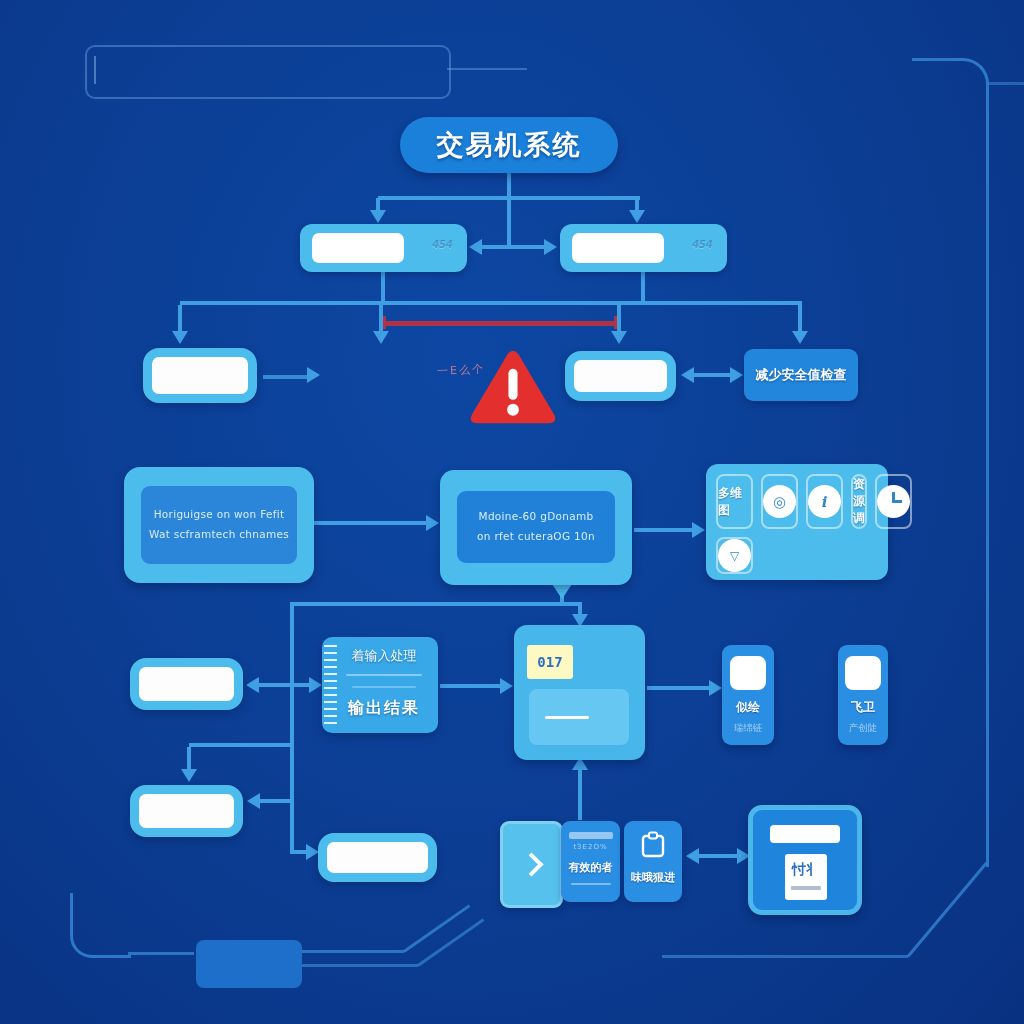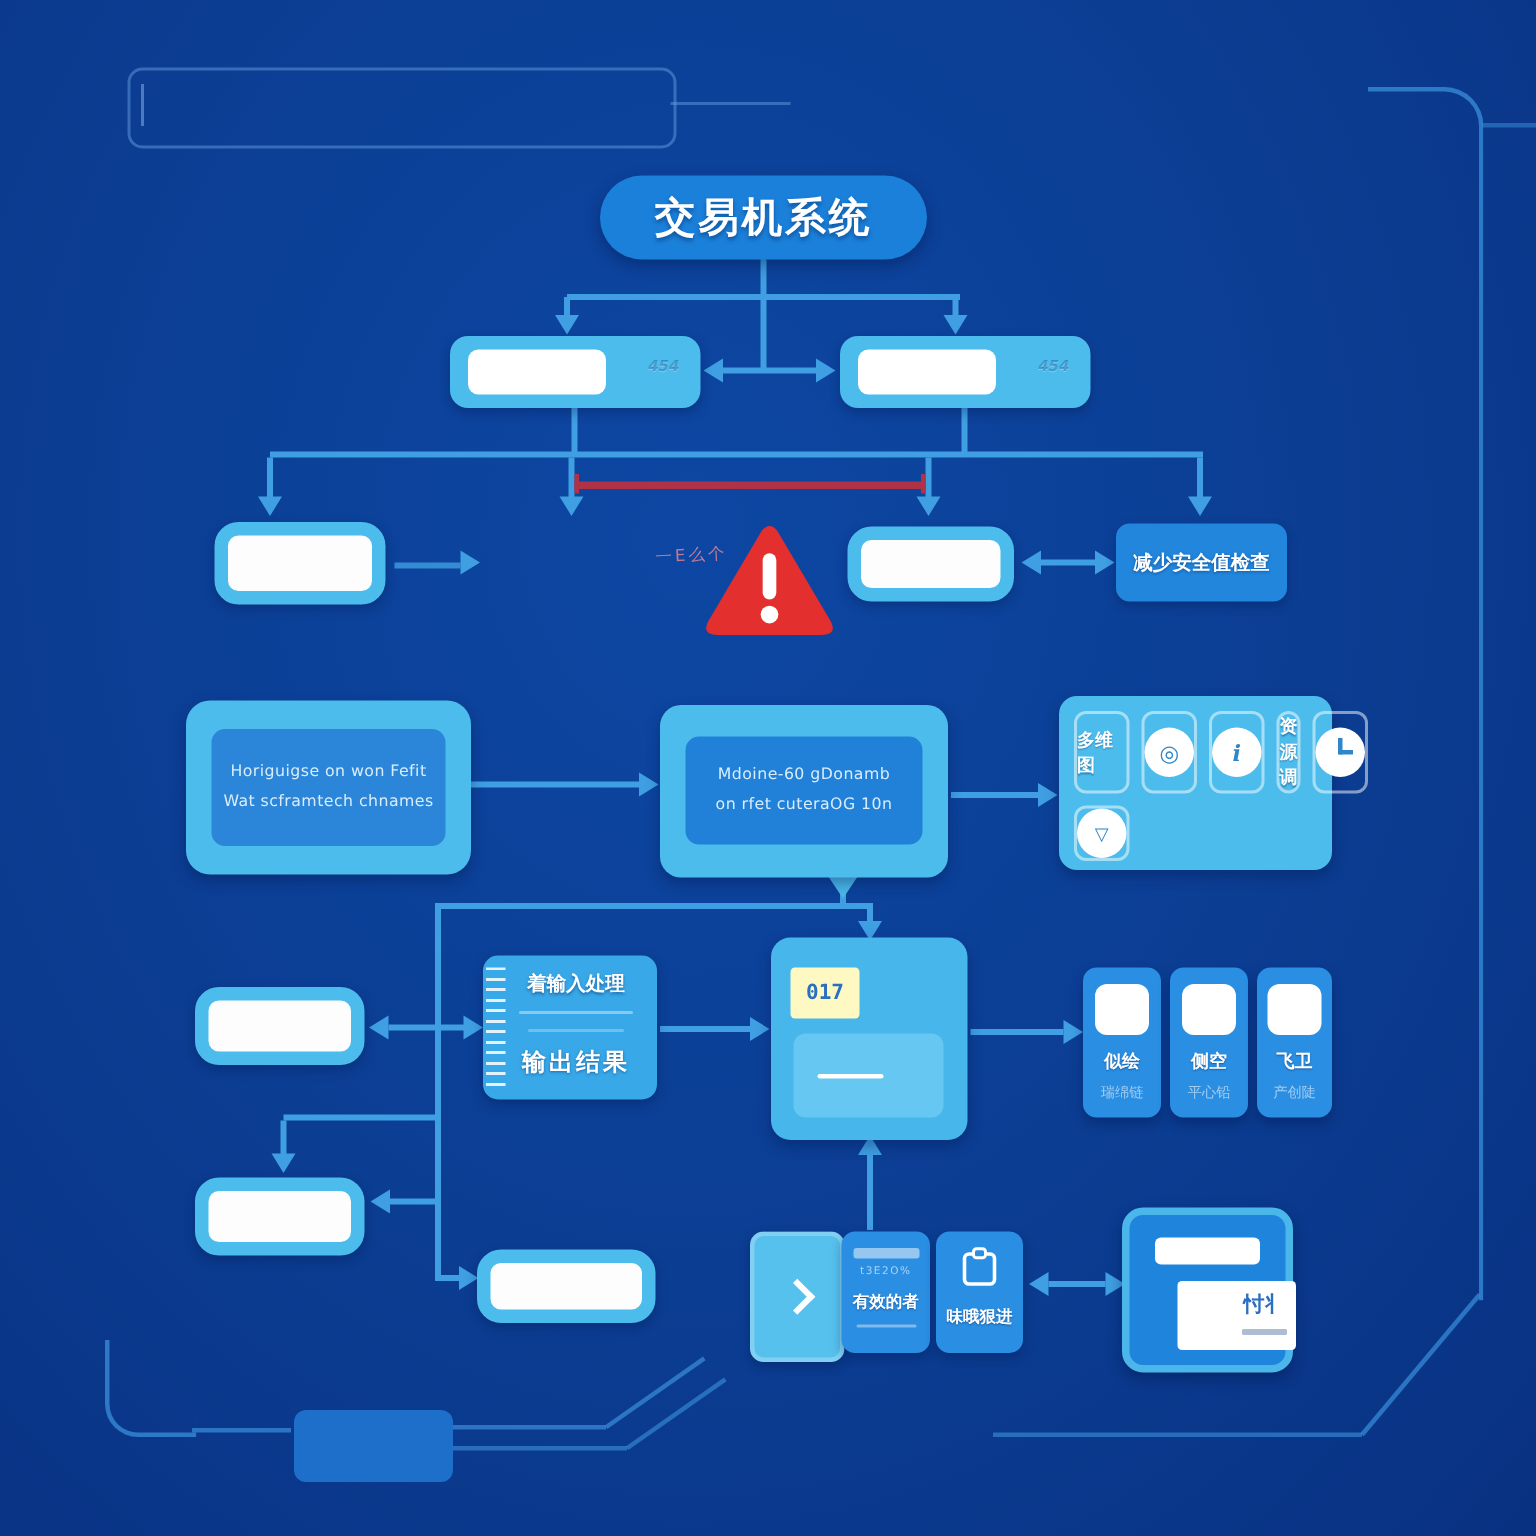--- a/index.html
+++ b/index.html
@@ -213,21 +213,21 @@
   </div>
 
   <div class="whitebox" style="left:130px;top:658px;width:113px;height:52px;"></div>
   <div class="whitebox" style="left:130px;top:785px;width:113px;height:52px;"></div>
   <div class="whitebox" style="left:318px;top:833px;width:119px;height:49px;"></div>
 
   <div class="node" style="left:322px;top:637px;width:116px;height:96px;background:#38a8e8;border-radius:10px;
        box-shadow:0 3px 8px rgba(0,20,70,.35);">
     <div class="stripes"></div>
     <div style="position:absolute;left:14px;right:6px;top:10px;text-align:center;">
-      <div style="color:#fff;font-size:13px;font-weight:bold;text-shadow:0 1px 2px rgba(0,40,100,.5);">着输入处理</div>
+      <div style="color:#fff;font-size:13px;font-weight:normal;text-shadow:0 1px 2px rgba(0,40,100,.5);">着输入处理</div>
       <div class="tinybar" style="width:76px;margin:9px auto 0;"></div>
       <div class="tinybar" style="width:64px;margin:10px auto 0;opacity:.7;"></div>
       <div style="margin-top:10px;color:#fff;font-size:16px;font-weight:bold;letter-spacing:2px;
            text-shadow:0 1px 2px rgba(0,40,100,.5);">输出结果</div>
     </div>
   </div>
 
   <div class="node" style="left:514px;top:625px;width:131px;height:135px;background:#47b6ea;border-radius:13px;
        box-shadow:0 4px 9px rgba(0,20,70,.35);">
     <div class="abs" style="left:13px;top:20px;width:46px;height:34px;background:#fef9c3;border-radius:3px;
@@ -236,25 +236,20 @@
     </div>
     <div class="abs" style="left:15px;top:64px;width:100px;height:56px;background:#65c7f2;border-radius:8px;">
       <div style="position:absolute;left:16px;top:27px;width:44px;height:3px;background:#fff;border-radius:2px;"></div>
     </div>
   </div>
 
   <div class="card" style="left:722px;top:645px;width:52px;height:100px;">
     <div class="sq"></div>
     <div class="lb">似绘</div>
     <div class="sb">瑞绵链</div>
-  </div>
-  <div class="card" style="left:780px;top:645px;width:52px;height:100px;">
-    <div class="sq"></div>
-    <div class="lb">侧空</div>
-    <div class="sb">平心铅</div>
   </div>
   <div class="card" style="left:838px;top:645px;width:50px;height:100px;">
     <div class="sq"></div>
     <div class="lb">飞卫</div>
     <div class="sb">产创陡</div>
   </div>
 
   <div class="tile" style="left:500px;top:821px;width:57px;height:81px;background:#57c1ee;
        border:3px solid rgba(255,255,255,.25);display:flex;align-items:center;justify-content:center;">
     <div class="chev"></div>
@@ -271,19 +266,19 @@
         <rect x="2" y="5" width="20" height="20" rx="3" fill="none" stroke="#fff" stroke-width="2.4"></rect>
         <rect x="8" y="1.5" width="8" height="6" rx="2" fill="#2a8ee2" stroke="#fff" stroke-width="2"></rect>
       </svg>
     </div>
     <div style="margin-top:8px;font-size:11px;font-weight:bold;color:#fff;text-shadow:0 1px 1px rgba(0,40,100,.5);">味哦狠进</div>
   </div>
 
   <div class="node" style="left:748px;top:805px;width:114px;height:110px;background:#1f84dc;border:5px solid #4ab6ea;
        border-radius:14px;box-shadow:0 4px 9px rgba(0,20,70,.4);">
     <div style="position:absolute;left:17px;top:15px;width:70px;height:18px;background:#fff;border-radius:4px;"></div>
-    <div style="position:absolute;left:32px;top:44px;width:42px;height:46px;background:#fff;border-radius:3px;text-align:center;padding-left:37px;">
+    <div style="position:absolute;left:32px;top:44px;width:42px;height:46px;background:#fff;border-radius:3px;text-align:center;">
       <span style="display:block;margin-top:7px;font-size:14px;font-weight:bold;color:#2a6fc0;">忖丬</span>
       <div style="margin:7px auto 0;width:30px;height:4px;background:#aebdd2;border-radius:1px;"></div>
     </div>
   </div>
 
 </div>
 
 </body></html>

